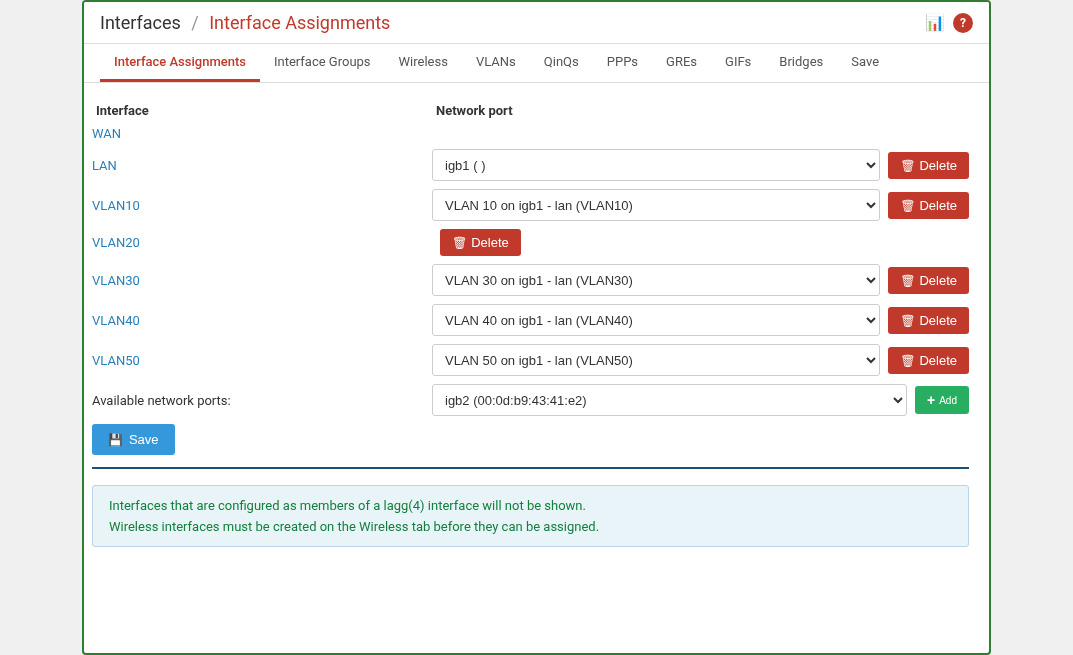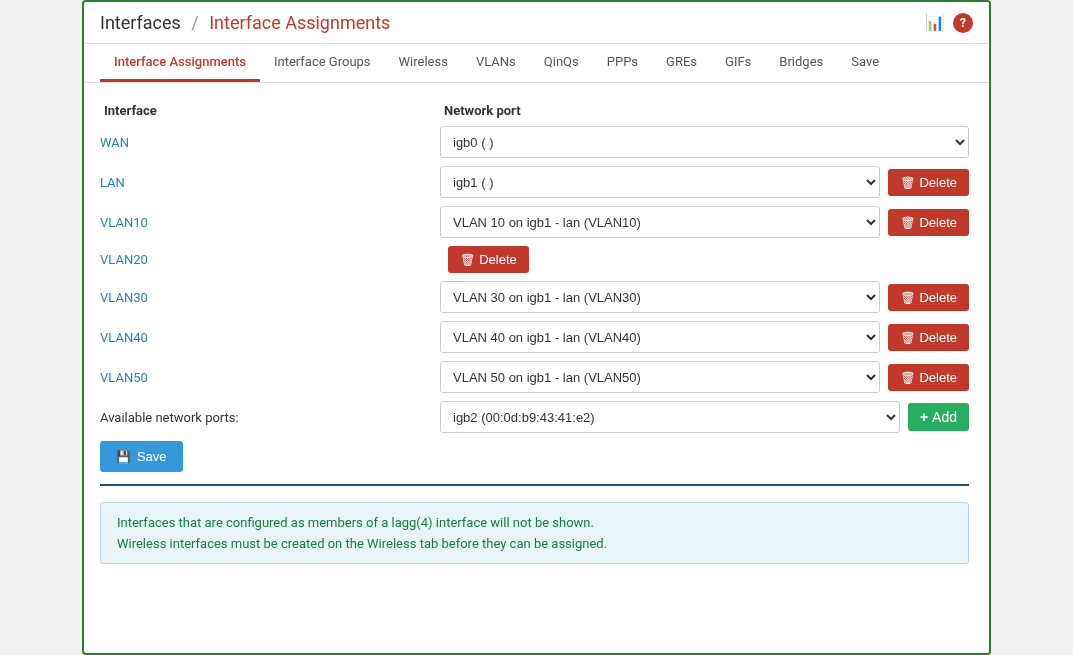--- a/index.html
+++ b/index.html
@@ -59,21 +59,21 @@
       font-size: 13px;
       border-bottom: 3px solid transparent;
       white-space: nowrap;
     }
     .tab.active {
       color: #c0392b;
       border-bottom: 3px solid #c0392b;
       font-weight: 500;
     }
     .content {
-      padding: 20px 20px 16px 16px;
+      padding: 20px 20px 16px 8px;
     }
     .table-header {
       display: flex;
       margin-bottom: 8px;
       padding: 0 4px;
     }
     .col-interface {
       width: 340px;
       font-weight: bold;
       font-size: 13px;
@@ -122,21 +122,21 @@
       align-items: center;
       gap: 4px;
       white-space: nowrap;
     }
     .btn-add {
       background: #27ae60;
       color: #fff;
       border: none;
       border-radius: 3px;
       padding: 6px 12px;
-      font-size: 14px;
+      font-size: 10px;
       cursor: pointer;
       margin-left: 8px;
       display: flex;
       align-items: center;
       gap: 4px;
       white-space: nowrap;
     }
     .btn-save {
       background: #3498db;
       color: #fff;
@@ -233,21 +233,20 @@
   <div class="content">
 
     <div class="table-header">
       <div class="col-interface">Interface</div>
       <div class="col-network-port">Network port</div>
     </div>
 
     <div id="interface-rows">
         <div class="interface-row">
           <a href="#" class="interface-name">WAN</a>
-          <select class="network-port-select"><option>igb0 (                    )</option></select>
         </div>
         <div class="interface-row">
           <a href="#" class="interface-name">LAN</a>
           <select class="network-port-select"><option>igb1 (                    )</option></select>
           <button class="btn-delete">
             <span class="trash-icon"></span>
             <span>Delete</span>
           </button>
         </div>
         <div class="interface-row">

